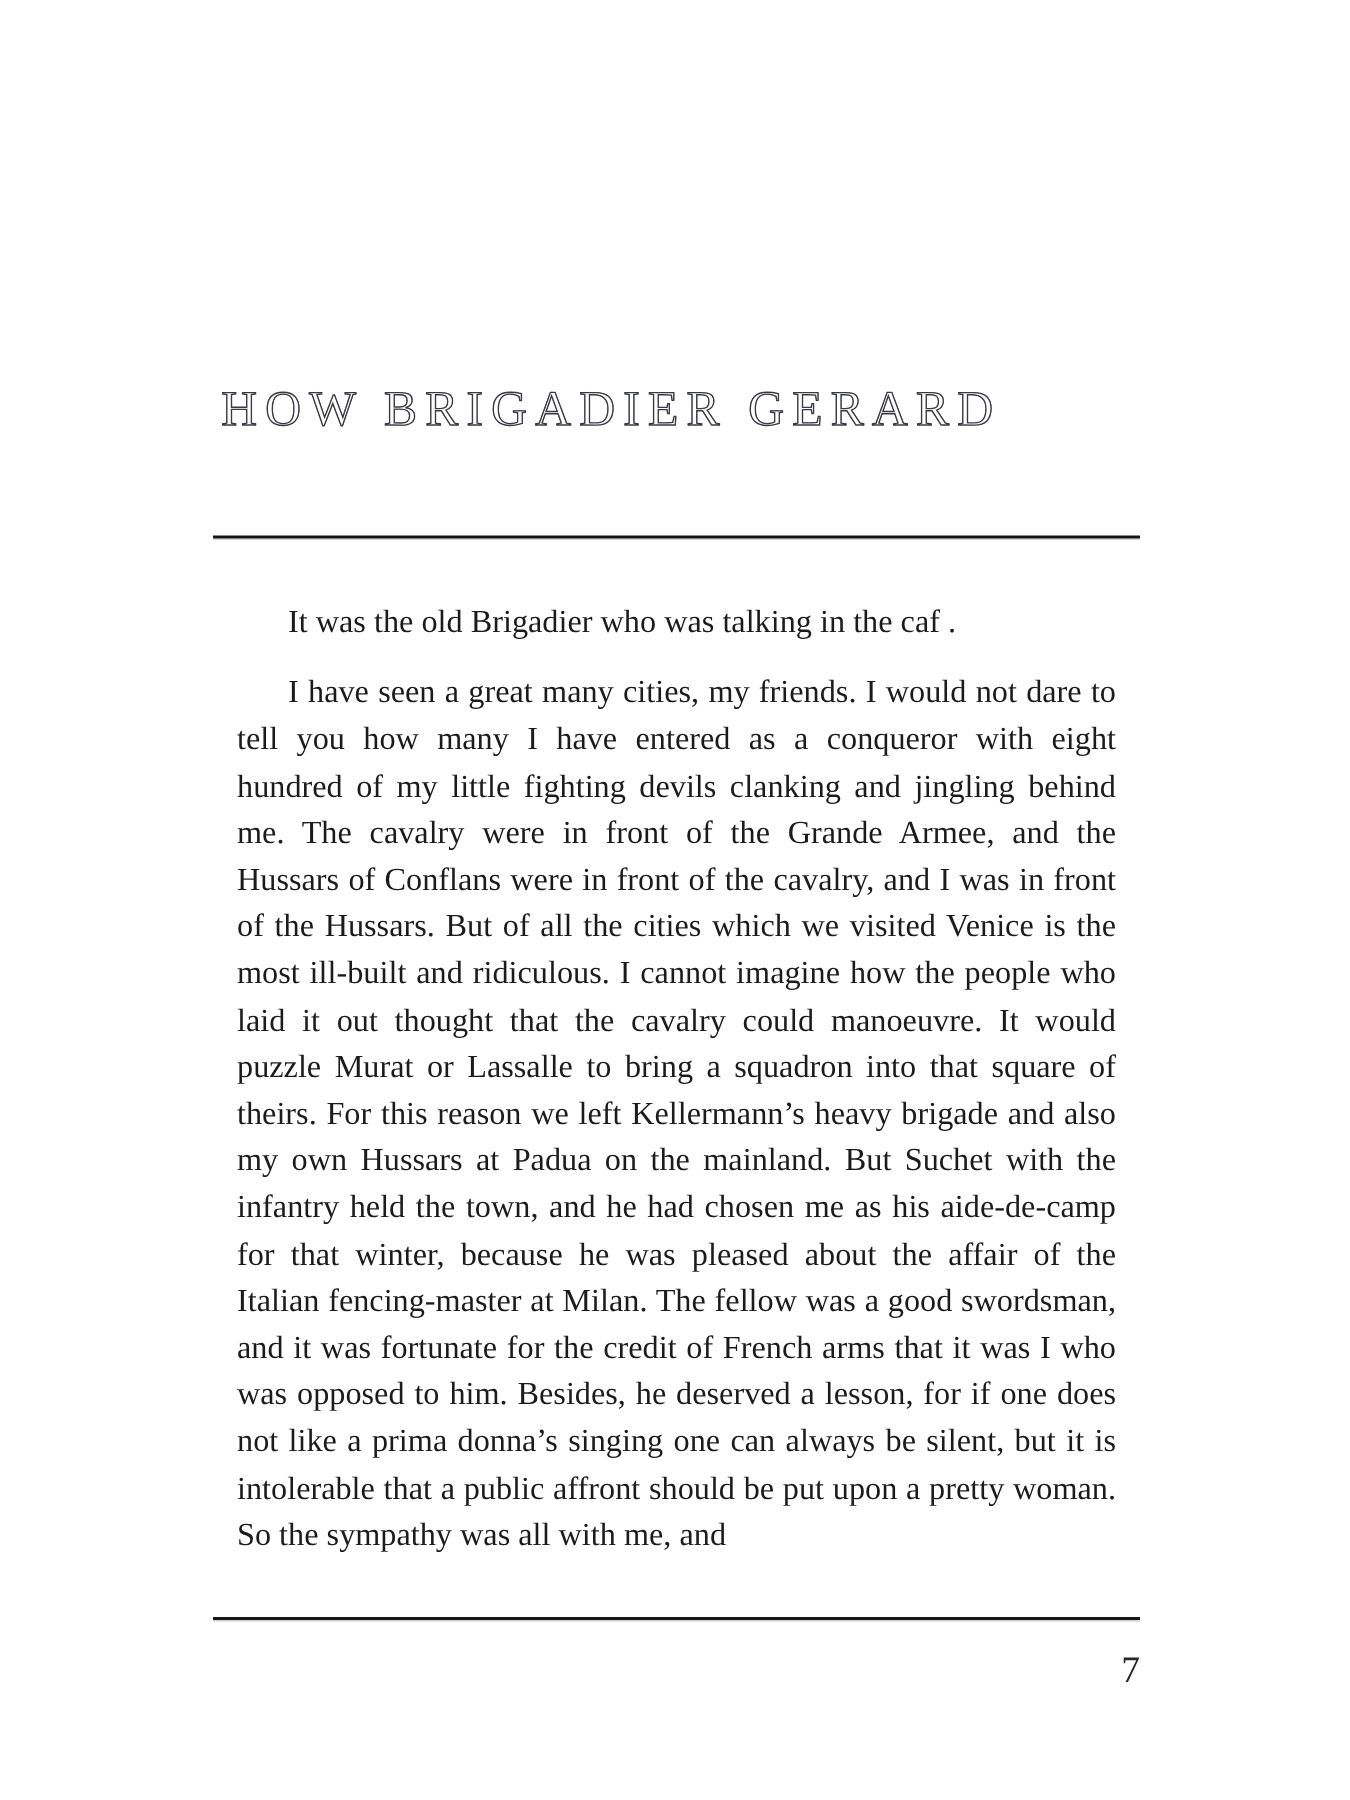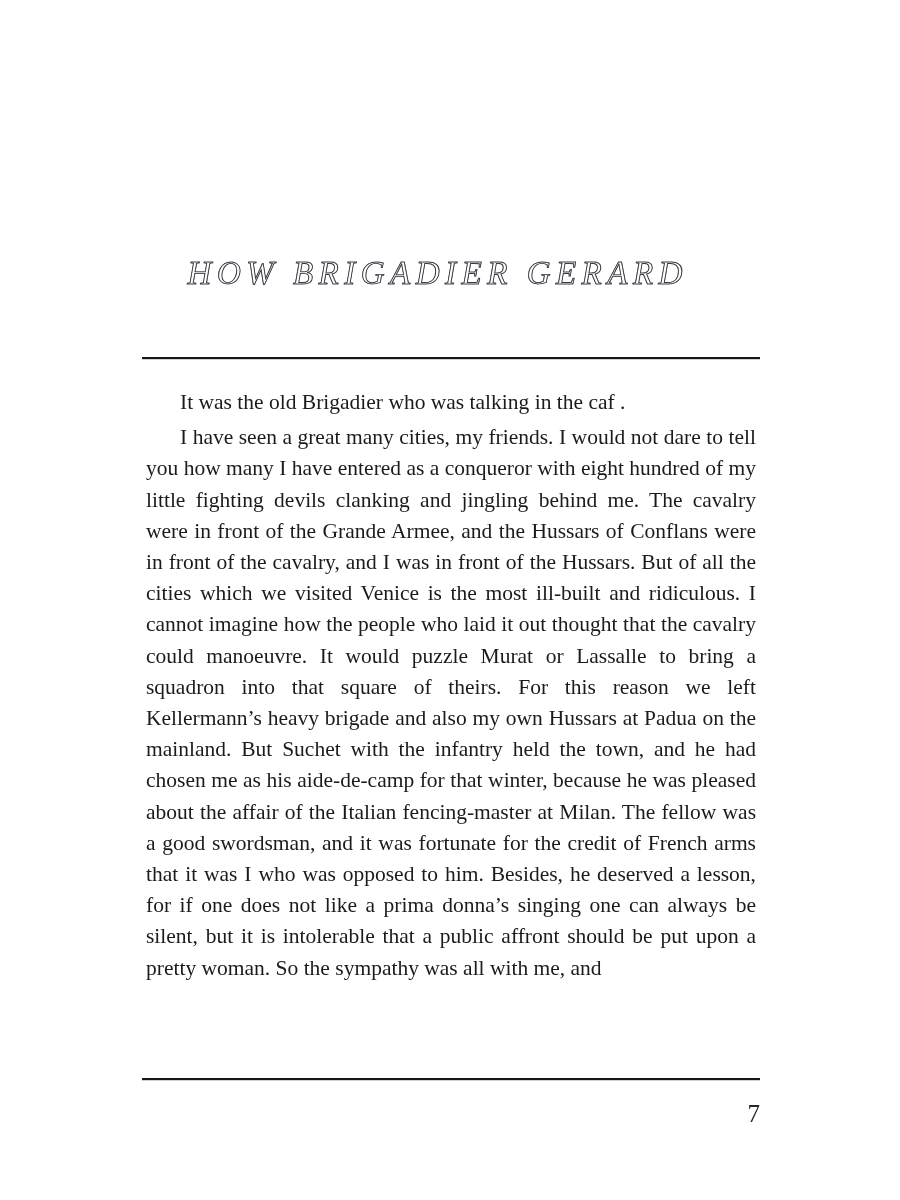--- a/index.html
+++ b/index.html
@@ -18,25 +18,23 @@
   .page {
     position: relative;
     width: 900px;
     height: 1200px;
     background: #ffffff;
   }
 
   
   .title-block {
     position: absolute;
-    left: 126px;
+    left: 142px;
     top: 252px;
     width: 618px;
-    text-align: center;
-    font-style: italic;
   }
 
   .title-line {
     font-family: "Liberation Serif", "DejaVu Serif", serif;
     font-size: 33px;
     line-height: 42px;
     letter-spacing: 5.5px;
     text-indent: 5.5px;
     font-weight: 400;
     white-space: nowrap;
@@ -79,21 +77,21 @@
     width: 618px;
     font-size: 21.5px;
     line-height: 31.2px;
     text-align: justify;
     text-justify: inter-word;
     color: #1b1b1b;
     -webkit-font-smoothing: antialiased;
   }
 
   .body-text p {
-    margin: 4px;
+    margin: 16px;
     text-indent: 34px;
   }
 
   
   .page-number {
     position: absolute;
     left: 142px;
     top: 1098px;
     width: 618px;
     text-align: right;

